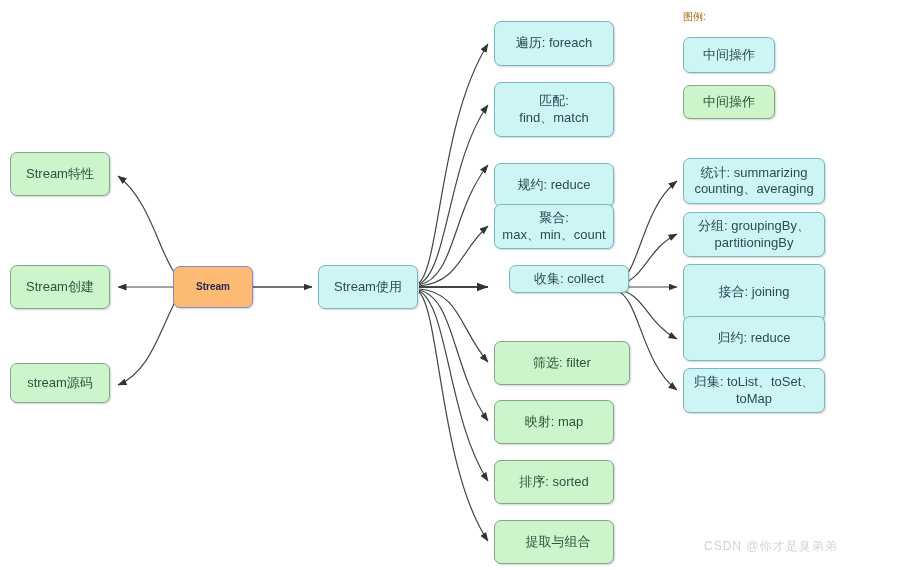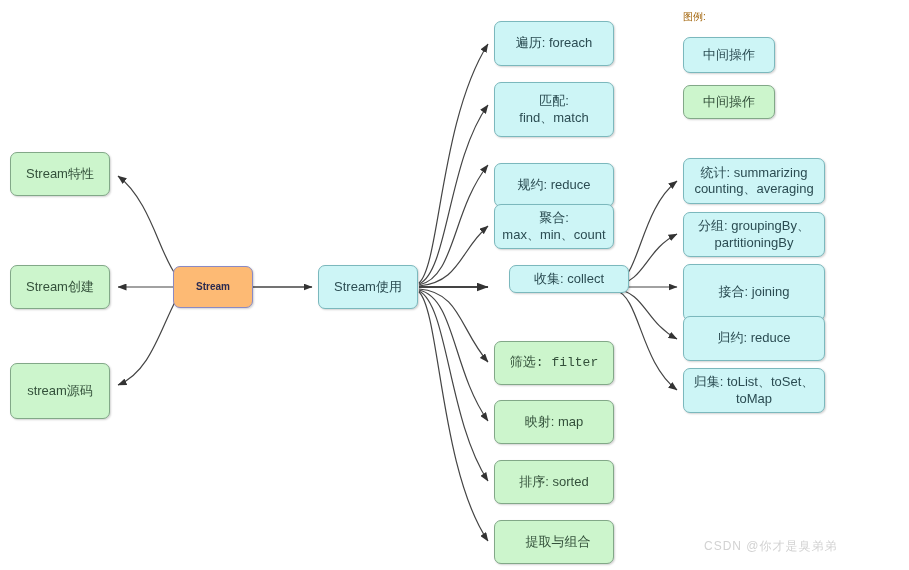--- a/index.html
+++ b/index.html
@@ -108,32 +108,32 @@
       <path d="M615,287 L677,287" marker-end="url(#arrow)"></path>
       <path d="M615,289 C645,292 645,322 677,339" marker-end="url(#arrow)"></path>
       <path d="M615,290 C640,296 640,362 677,390" marker-end="url(#arrow)"></path>
     </g>
   </svg>
 
   <div class="node root" style="left:173px; top:266px; width:80px; height:42px;">Stream</div>
 
   <div class="node green" style="left:10px; top:152px; width:100px; height:44px;">Stream特性</div>
   <div class="node green" style="left:10px; top:265px; width:100px; height:44px;">Stream创建</div>
-  <div class="node green" style="left:10px; top:363px; width:100px; height:56px;">stream源码</div>
+  <div class="node green" style="left:10px; top:363px; width:100px; height:40px;">stream源码</div>
 
   <div class="node cyan" style="left:318px; top:265px; width:100px; height:44px;">Stream使用</div>
 
   <div class="node cyan" style="left:494px; top:21px; width:120px; height:45px;">遍历: foreach</div>
   <div class="node cyan" style="left:494px; top:82px; width:120px; height:55px;">匹配:
 find、match</div>
   <div class="node cyan" style="left:494px; top:143px; width:120px; height:44px;margin-top:20px;">规约: reduce</div>
   <div class="node cyan" style="left:494px; top:204px; width:120px; height:45px;">聚合:
 max、min、count</div>
   <div class="node cyan" style="left:470px; top:265px; width:120px; height:28px;margin-left:39px;">收集: collect</div>
-  <div class="node green" style="left:494px; top:341px; width:120px; height:44px;font-family:Liberation Mono, monospace;">筛选: filter</div>
+  <div class="node green" style="left:494px; top:341px; width:136px; height:44px;">筛选: filter</div>
   <div class="node green" style="left:494px; top:400px; width:120px; height:44px;">映射: map</div>
   <div class="node green" style="left:494px; top:460px; width:120px; height:44px;">排序: sorted</div>
   <div class="node green" style="left:494px; top:520px; width:120px; height:44px;padding-left:12px;">提取与组合</div>
 
   <div class="node cyan" style="left:683px; top:158px; width:142px; height:46px;">统计: summarizing
 counting、averaging</div>
   <div class="node cyan" style="left:683px; top:212px; width:142px; height:45px;">分组: groupingBy、
 partitioningBy</div>
   <div class="node cyan" style="left:683px; top:264px; width:142px; height:57px;">接合: joining</div>
   <div class="node cyan" style="left:683px; top:316px; width:142px; height:45px;">归约: reduce</div>

